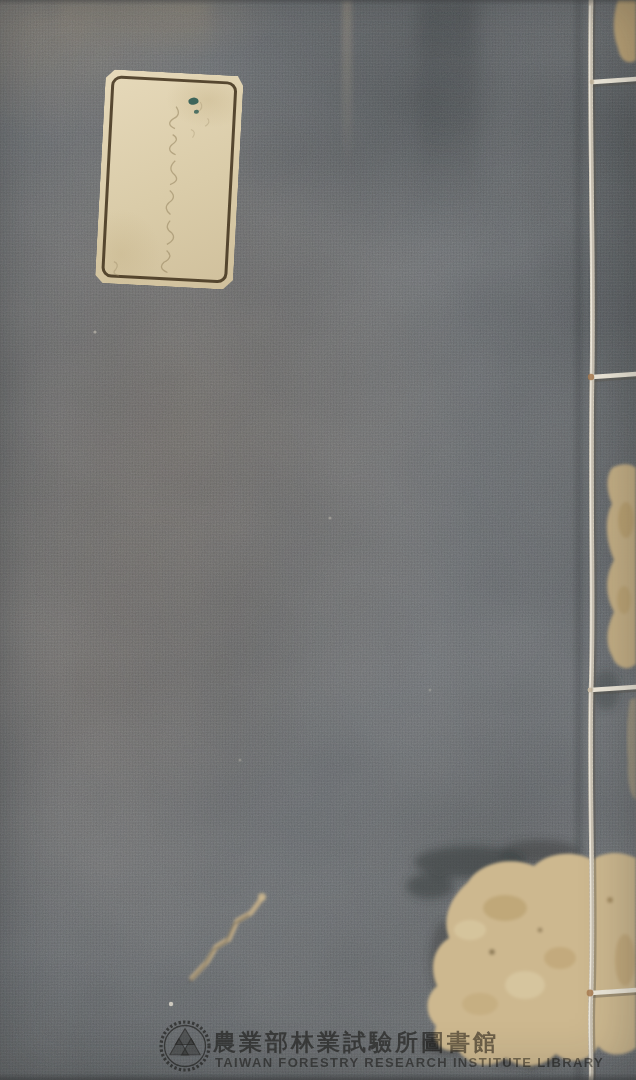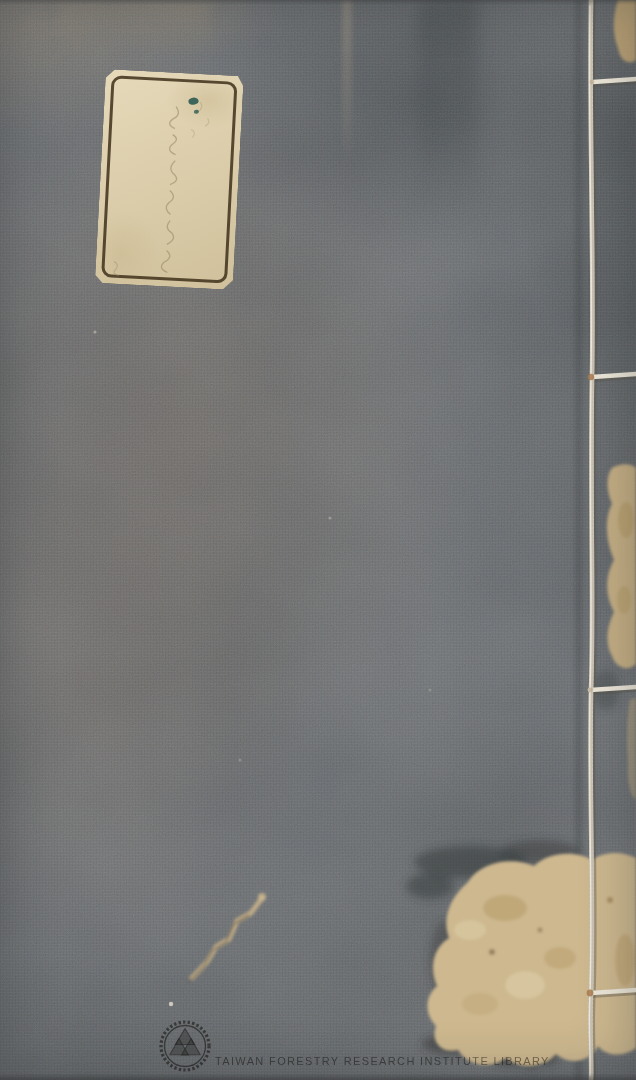--- a/index.html
+++ b/index.html
@@ -44,21 +44,21 @@
     border:3px solid #43341f;border-radius:10px;opacity:0.88;}
   .label-hw{position:absolute;left:0;top:0;}
   .ink{position:absolute;background:#2c5a52;}
   .ink1{left:84px;top:24px;width:10px;height:7px;border-radius:50% 65% 45% 60%;transform:rotate(-20deg);opacity:0.9;}
   .ink2{left:90px;top:36px;width:5px;height:4px;border-radius:60% 40% 55% 45%;opacity:0.8;}
   
   .stamp{position:absolute;left:158px;top:1014px;width:478px;height:66px;mix-blend-mode:multiply;}
   .seal{position:absolute;left:0;top:5px;opacity:0.8;filter:blur(0.5px);}
   .stamp-cn{position:absolute;left:55px;top:13px;font-size:23px;font-weight:bold;letter-spacing:3px;
     color:rgba(62,58,52,0.62);white-space:nowrap;filter:blur(0.6px);font-family:"DejaVu Sans",sans-serif;}
-  .stamp-en{position:absolute;left:57px;top:41px;font-size:11px;font-weight:normal;letter-spacing:1.35px;
+  .stamp-en{position:absolute;left:57px;top:41px;font-size:13px;font-weight:bold;letter-spacing:1.35px;
     color:rgba(62,58,52,0.58);white-space:nowrap;filter:blur(0.3px);}
   .vignette{position:absolute;inset:0;box-shadow:inset 0 0 55px rgba(28,30,32,0.32);pointer-events:none;}
   .edge-bottom{position:absolute;left:0;bottom:0;width:100%;height:7px;
     background:linear-gradient(to top, rgba(38,40,42,0.4), rgba(38,40,42,0));}
   .edge-top{position:absolute;left:0;top:0;width:100%;height:5px;
     background:linear-gradient(to bottom, rgba(40,42,44,0.28), rgba(40,42,44,0));}
 </style>
 </head>
 <body>
 
@@ -207,19 +207,20 @@
       <g stroke="rgba(55,52,46,0.75)" fill="none">
         <circle cx="27" cy="27" r="24" stroke-width="3.2" stroke-dasharray="2.4 2.2"></circle>
         <circle cx="27" cy="27" r="20.5" stroke-width="1.3"></circle>
       </g>
       <g fill="rgba(55,52,46,0.38)" stroke="rgba(55,52,46,0.65)" stroke-width="1.1">
         <path d="M27,9.5 L36.5,25.5 L17.5,25.5 Z"></path>
         <path d="M27,9.5 L36.5,25.5 L17.5,25.5 Z" transform="rotate(120 27 27)"></path>
         <path d="M27,9.5 L36.5,25.5 L17.5,25.5 Z" transform="rotate(240 27 27)"></path>
       </g>
     </svg>
+    <div class="stamp-cn">農業部林業試驗所圖書館</div>
     <div class="stamp-en">TAIWAN FORESTRY RESEARCH INSTITUTE LIBRARY</div>
   </div>
 
   <div class="edge-top"></div>
   <div class="edge-bottom"></div>
   <div class="vignette"></div>
 </div>
 
 </body></html>

